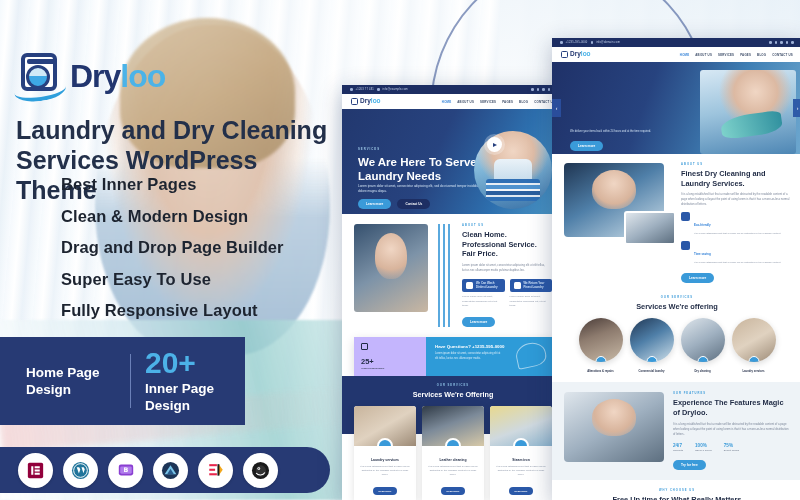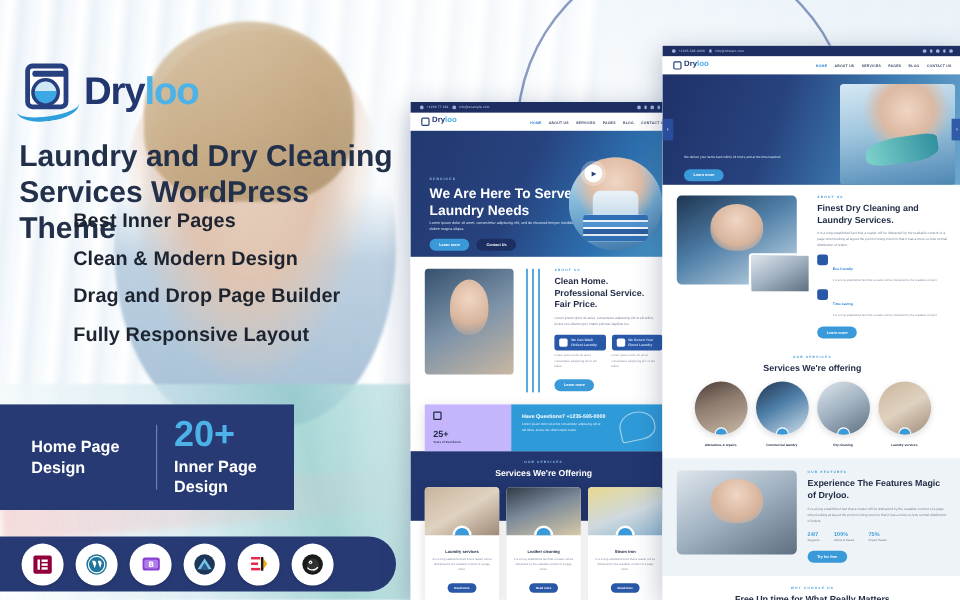--- a/index.html
+++ b/index.html
@@ -291,20 +291,21 @@
       <span class="t1">Dry</span><span class="t2">loo</span>
     </div>
   </div>
 
   <div class="headline">Laundry and Dry Cleaning Services WordPress Theme</div>
 
   <div class="features">
     <div class="feature">Best Inner Pages</div>
     <div class="feature">Clean &amp; Modern Design</div>
     <div class="feature">Drag and Drop Page Builder</div>
+    <div class="feature">Super Easy To Use</div>
     <div class="feature">Fully Responsive Layout</div>
   </div>
 
   <div class="stats">
     <div class="stat">
       <div class="lbl">Home Page Design</div>
     </div>
     <div class="stat-div"></div>
     <div class="stat">
       <div class="num">20+</div>

